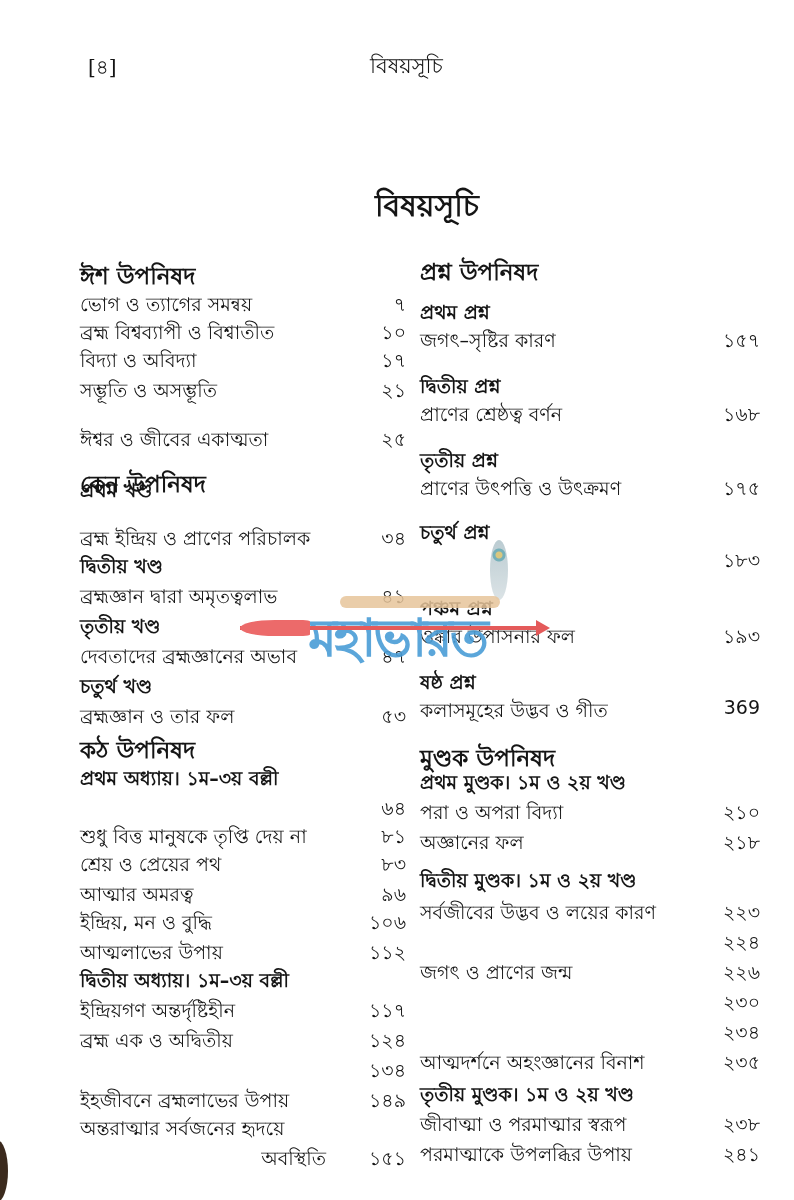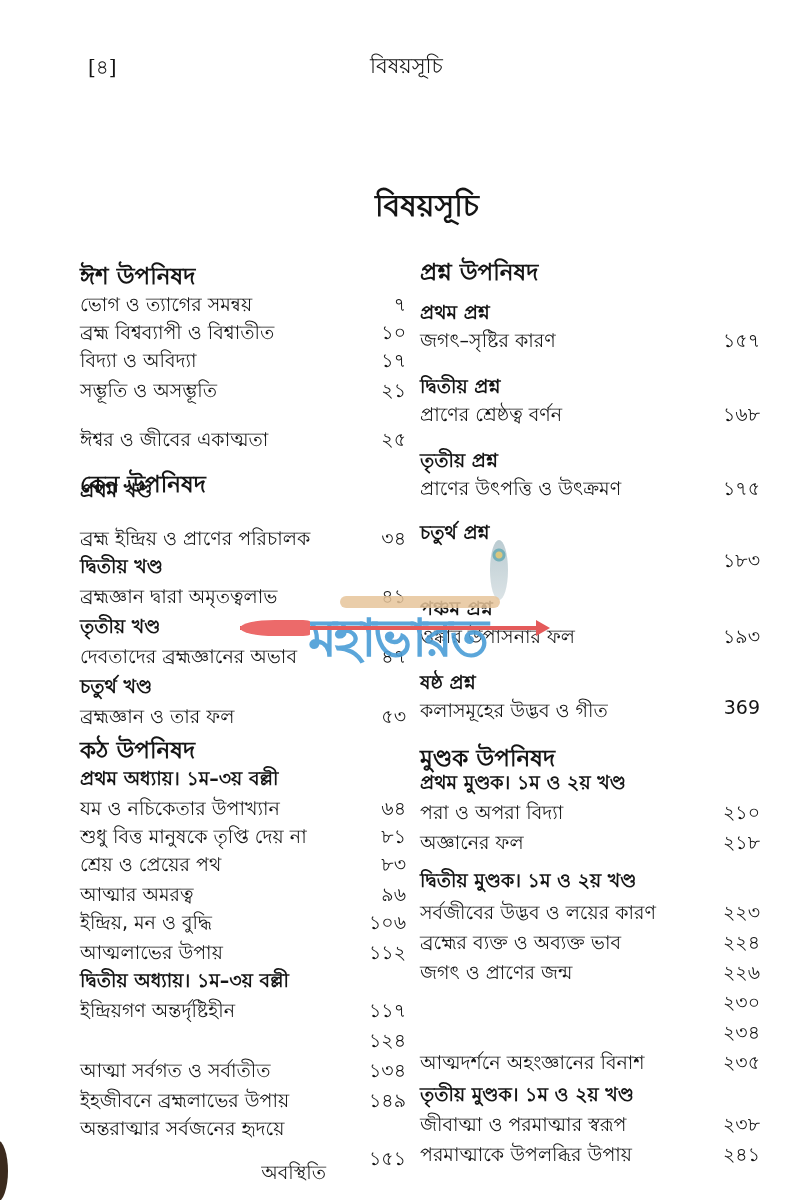--- a/index.html
+++ b/index.html
@@ -12,21 +12,21 @@
   .main-title { position:absolute; left:0; width:794px; top:182px; text-align:center; font-size:30px; font-weight:bold; padding-left:60px; box-sizing:border-box; }
   .col { position:absolute; top:0; }
   .col-left { left:80px; width:318px; }
   .col-right { left:420px; width:340px; }
   .sec-title { position:absolute; font-size:23px; font-weight:bold; white-space:nowrap; }
   .sub { position:absolute; font-size:19px; font-weight:bold; white-space:nowrap; }
   .entry { position:absolute; left:0; right:0; height:28px; font-size:19px; white-space:nowrap; }
   .entry .t { position:absolute; left:0; }
   .entry .p { position:absolute; right:0; }
   .col-left .entry .p { right:-8px; }
-  .entry.cont .t { left:auto; right:72px;margin-top:14px; }
+  .entry.cont .t { left:auto; right:72px; }
 
   
   .wm { position:absolute; left:240px; top:590px; width:300px; height:72px; pointer-events:none; }
   .wm .flute { position:absolute; left:100px; top:6px; width:160px; height:12px; background:#e6c49a; border-radius:6px; opacity:0.85; }
   .wm .arrow { position:absolute; left:0; top:36px; width:305px; height:4px; background:#e45a5a; }
   .wm .feather { position:absolute; left:0; top:30px; width:70px; height:16px; background:#ec6a6a; border-radius:50% 10% 10% 50%; }
   .wm .head { position:absolute; left:296px; top:30px; width:0; height:0; border-top:8px solid transparent; border-bottom:8px solid transparent; border-left:14px solid #e45a5a; }
   .wm .logo-text { position:absolute; left:68px; top:8px; font-size:52px; font-weight:bold; color:#4a9dd6; opacity:0.9; letter-spacing:-3px; font-family:"DejaVu Sans", sans-serif; }
   .peacock { position:absolute; left:490px; top:540px; width:18px; height:60px; border-radius:50%; background:radial-gradient(circle at 50% 25%, #c9b04a 0 3px, #3c8f9c 4px 6px, transparent 7px), linear-gradient(#9fb7bf,#cdd8dc); opacity:0.7; pointer-events:none; }
   .binding { position:absolute; left:-14px; top:1140px; width:22px; height:62px; border-radius:50%; background:#3b2a1d; }
@@ -79,21 +79,20 @@
     </div>
   <div class="sub" style="top:672px">চতুর্থ খণ্ড</div>
   <div class="entry" style="top:702px">
       <span class="t">ব্রহ্মজ্ঞান ও তার ফল</span>
       <span class="p">৫৩</span>
     </div>
 
   <div class="sec-title" style="top:732px">কঠ উপনিষদ</div>
   <div class="sub" style="top:764px">প্রথম অধ্যায়। ১ম–৩য় বল্লী</div>
   <div class="entry" style="top:794px">
-      <span class="t">যম ও নচিকেতার উপাখ্যান</span>
       <span class="p">৬৪</span>
     </div>
   <div class="entry" style="top:822px">
       <span class="t">শুধু বিত্ত মানুষকে তৃপ্তি দেয় না</span>
       <span class="p">৮১</span>
     </div>
   <div class="entry" style="top:850px">
       <span class="t">শ্রেয় ও প্রেয়ের পথ</span>
       <span class="p">৮৩</span>
     </div>
@@ -108,24 +107,24 @@
   <div class="entry" style="top:938px">
       <span class="t">আত্মলাভের উপায়</span>
       <span class="p">১১২</span>
     </div>
   <div class="sub" style="top:966px">দ্বিতীয় অধ্যায়। ১ম–৩য় বল্লী</div>
   <div class="entry" style="top:996px">
       <span class="t">ইন্দ্রিয়গণ অন্তর্দৃষ্টিহীন</span>
       <span class="p">১১৭</span>
     </div>
   <div class="entry" style="top:1026px">
+      <span class="t">ব্রহ্ম এক ও অদ্বিতীয়</span>
       <span class="p">১২৪</span>
     </div>
   <div class="entry" style="top:1056px">
-      <span class="t">আত্মা সর্বগত ও সর্বাতীত</span>
       <span class="p">১৩৪</span>
     </div>
   <div class="entry" style="top:1086px">
       <span class="t">ইহজীবনে ব্রহ্মলাভের উপায়</span>
       <span class="p">১৪৯</span>
     </div>
   <div class="entry" style="top:1114px">
       <span class="t">অন্তরাত্মার সর্বজনের হৃদয়ে</span>
     </div>
   <div class="entry cont" style="top:1144px">
@@ -175,21 +174,20 @@
   <div class="entry" style="top:828px">
       <span class="t">অজ্ঞানের ফল</span>
       <span class="p">২১৮</span>
     </div>
   <div class="sub" style="top:866px">দ্বিতীয় মুণ্ডক। ১ম ও ২য় খণ্ড</div>
   <div class="entry" style="top:898px">
       <span class="t">সর্বজীবের উদ্ভব ও লয়ের কারণ</span>
       <span class="p">২২৩</span>
     </div>
   <div class="entry" style="top:928px">
-      <span class="t">ব্রহ্মের ব্যক্ত ও অব্যক্ত ভাব</span>
       <span class="p">২২৪</span>
     </div>
   <div class="entry" style="top:958px">
       <span class="t">জগৎ ও প্রাণের জন্ম</span>
       <span class="p">২২৬</span>
     </div>
   <div class="entry" style="top:988px">
       <span class="p">২৩০</span>
     </div>
   <div class="entry" style="top:1018px">

